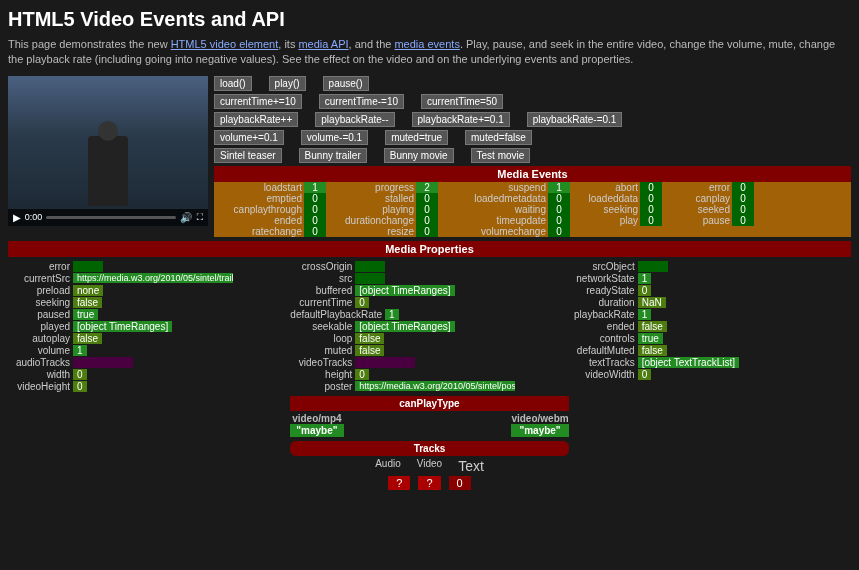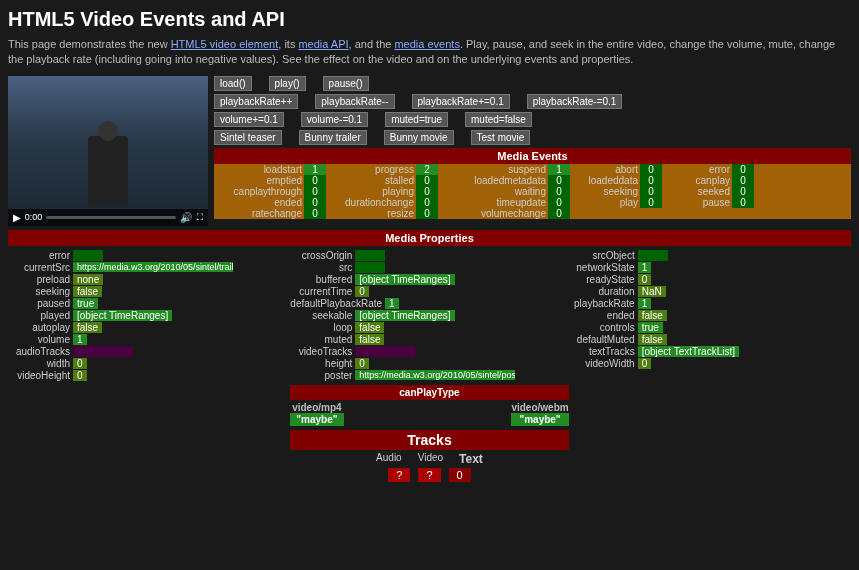--- a/index.html
+++ b/index.html
@@ -201,20 +201,25 @@
   </div>
 
   <div class="controls-panel">
 
     <div class="btn-row">
       <button class="ctrl-btn">load()</button>
       <button class="ctrl-btn">play()</button>
       <button class="ctrl-btn">pause()</button>
     </div>
     <div class="btn-row">
+      <button class="ctrl-btn">currentTime+=10</button>
+      <button class="ctrl-btn">currentTime-=10</button>
+      <button class="ctrl-btn">currentTime=50</button>
+    </div>
+    <div class="btn-row">
       <button class="ctrl-btn">playbackRate++</button>
       <button class="ctrl-btn">playbackRate--</button>
       <button class="ctrl-btn">playbackRate+=0.1</button>
       <button class="ctrl-btn">playbackRate-=0.1</button>
     </div>
     <div class="btn-row">
       <button class="ctrl-btn">volume+=0.1</button>
       <button class="ctrl-btn">volume-=0.1</button>
       <button class="ctrl-btn">muted=true</button>
       <button class="ctrl-btn">muted=false</button>
@@ -398,25 +403,25 @@
             <div style="background:#228B22;color:#fff;padding:1px 6px;font-size:10px;">"maybe"</div>
           </div>
           <div style="text-align:center;">
             <div style="color:#bbb;font-size:10px;">video/webm</div>
             <div style="background:#228B22;color:#fff;padding:1px 6px;font-size:10px;">"maybe"</div>
           </div>
         </div>
       </div>
 
       <div style="margin-top:4px;">
-        <div class="section-header" style="font-size:14px;">Tracks</div>
+        <div class="section-header" style="font-size:10px;border-radius:6px;">Tracks</div>
         <div style="display:flex; gap:16px; margin-top:2px; justify-content:center;">
           <span style="color:#ccc;font-size:10px;">Audio</span>
           <span style="color:#ccc;font-size:10px;">Video</span>
-          <span style="color:#ccc;font-size:12px;font-weight:bold;">Text</span>
+          <span style="color:#ccc;font-size:14px;">Text</span>
         </div>
         <div style="display:flex; gap:8px; margin-top:2px; justify-content:center;">
           <span style="background:#aa0000;color:#fff;padding:1px 8px;font-size:11px;">?</span>
           <span style="background:#aa0000;color:#fff;padding:1px 8px;font-size:11px;">?</span>
           <span style="background:#880000;color:#fff;padding:1px 8px;font-size:11px;">0</span>
         </div>
       </div>
     </div>
 
     <div class="props-right">

